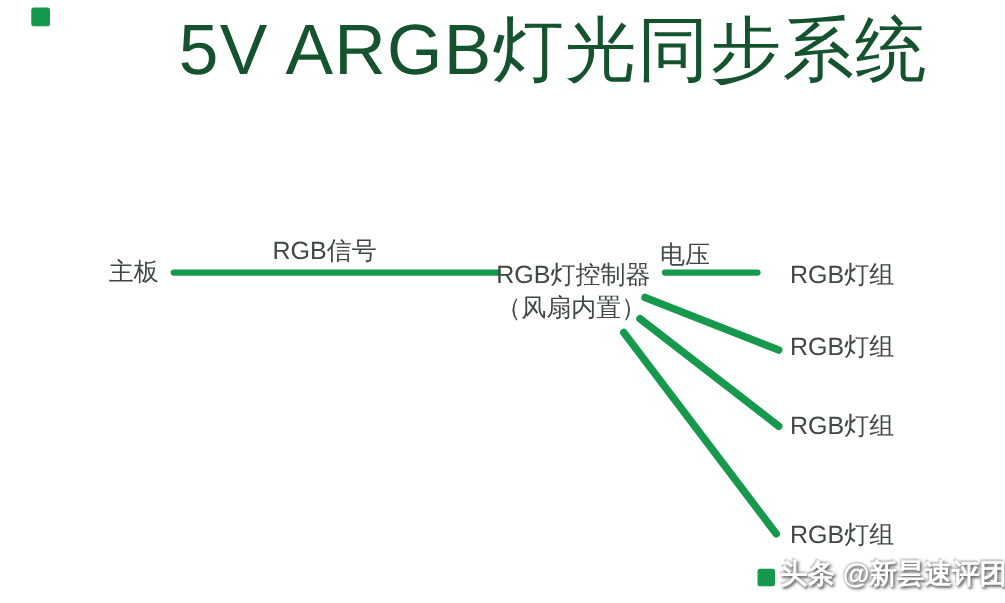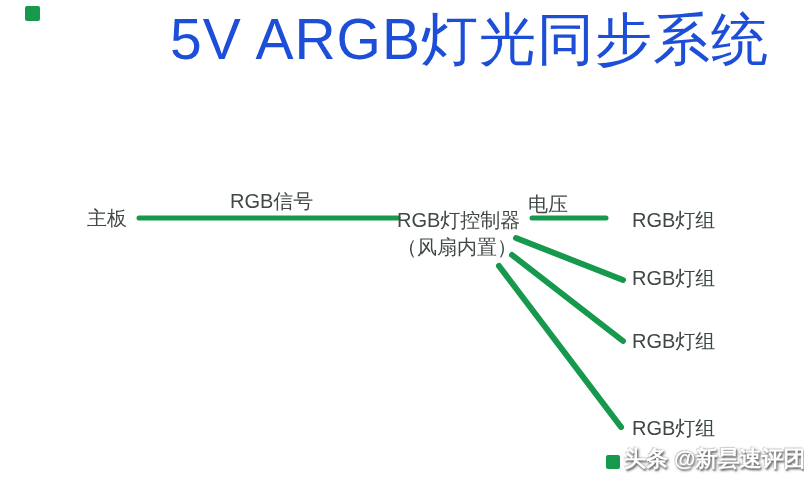--- a/index.html
+++ b/index.html
@@ -9,34 +9,33 @@
     background:#ffffff;
     overflow:hidden;
     font-family:"Liberation Sans","DejaVu Sans",sans-serif;
   }
   .title{
     position:absolute;
     left:143px;top:2px;
     font-size:57px;
     font-weight:300;
     letter-spacing:1px;
-    color:#1d4ed8;
+    color:#14532d;
     white-space:nowrap;
-    margin-left:27px;
   }
   .lines-svg{position:absolute;left:0;top:0;width:804px;height:482px;}
   .lbl{
     position:absolute;
     font-size:20px;
     color:#3f4843;
     white-space:nowrap;
     line-height:1.1;
   }
   .motherboard{left:87px;top:207px;}
-  .signal{left:218px;top:190px;margin-left:12px;}
+  .signal{left:218px;top:190px;}
   .controller{left:397px;top:209px;width:140px;text-align:left;}
   .controller-note{left:397px;top:236px;width:140px;text-align:left;}
   .voltage{left:528px;top:193px;}
   .lg1{left:632px;top:209px;}
   .lg2{left:632px;top:267px;}
   .lg3{left:632px;top:330px;}
   .lg4{left:632px;top:417px;}
   .corner-square{
     position:absolute;left:25px;top:6px;
     width:15px;height:15px;background:#16994c;border-radius:2px;

